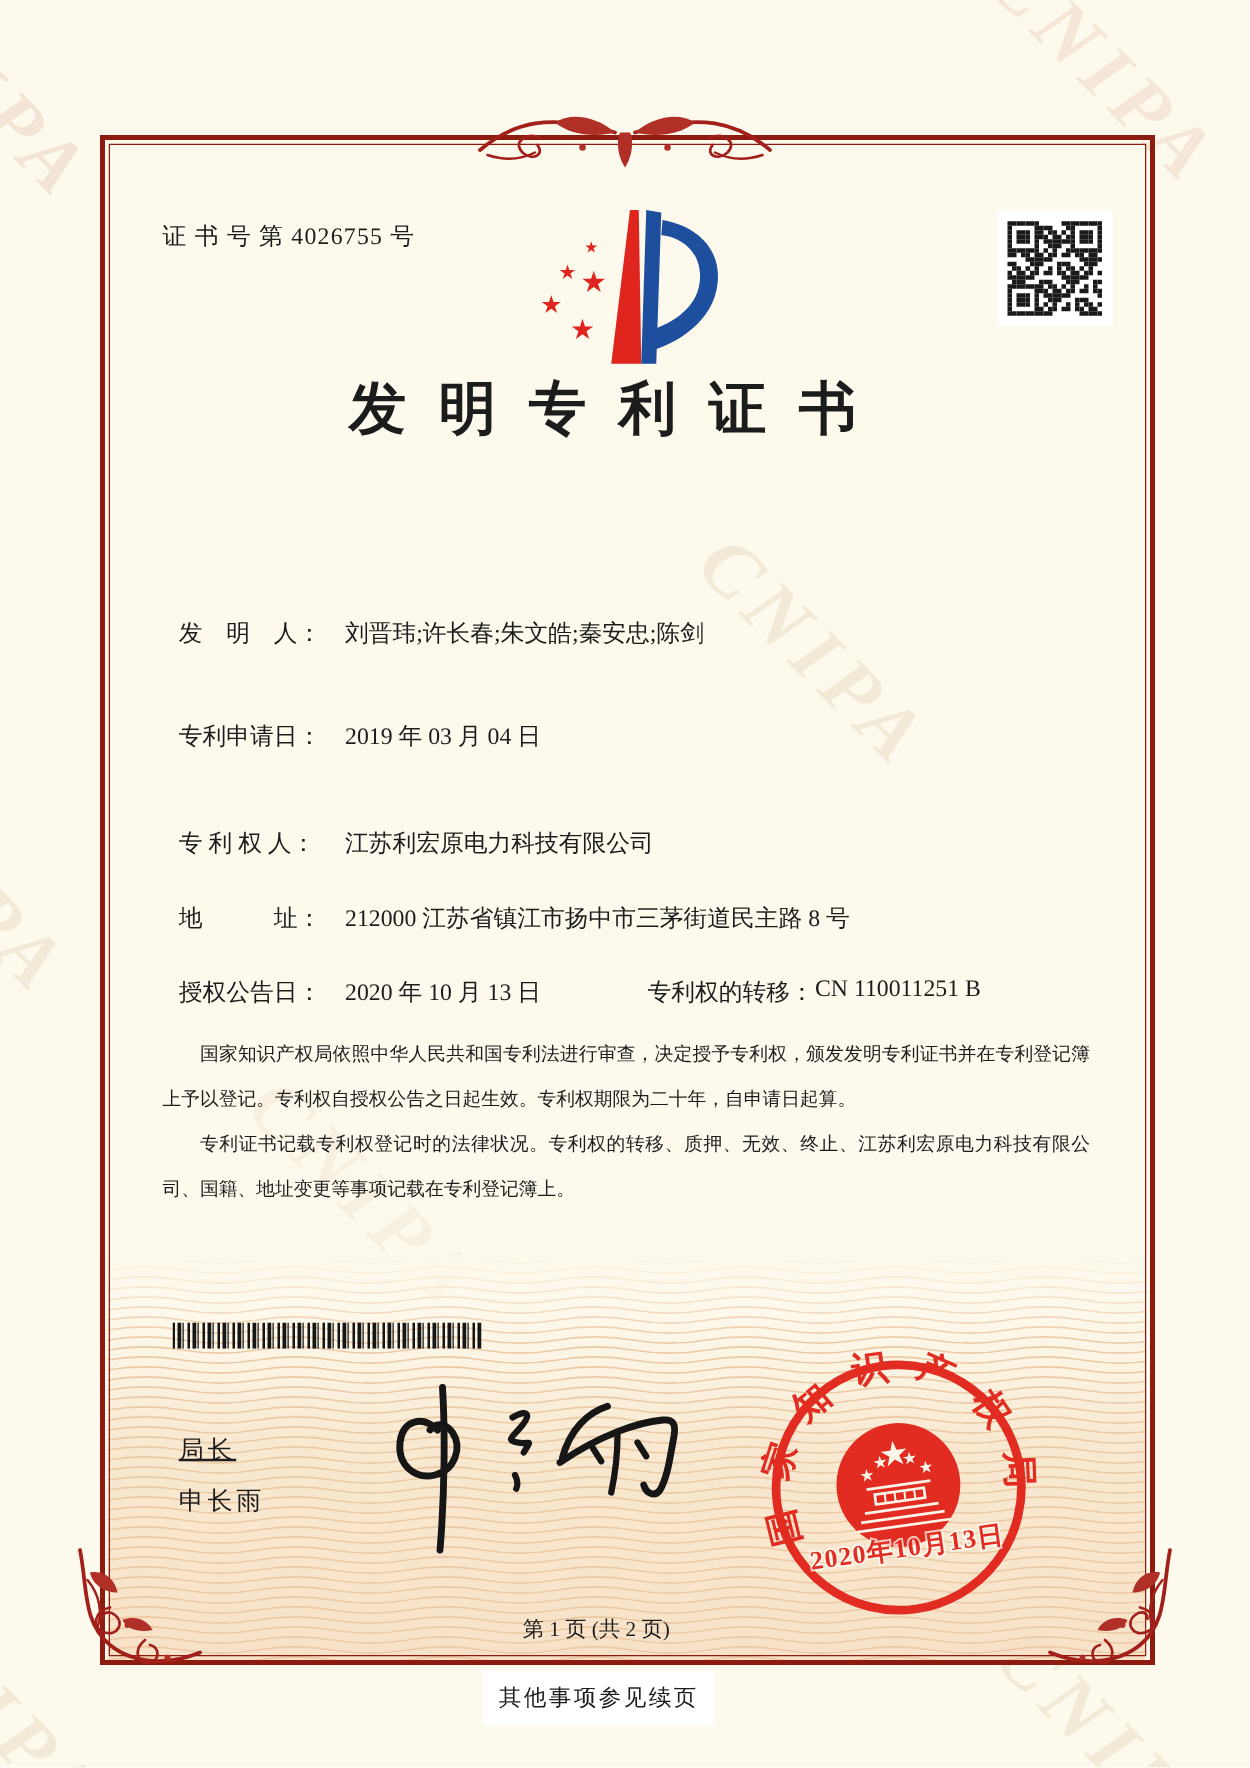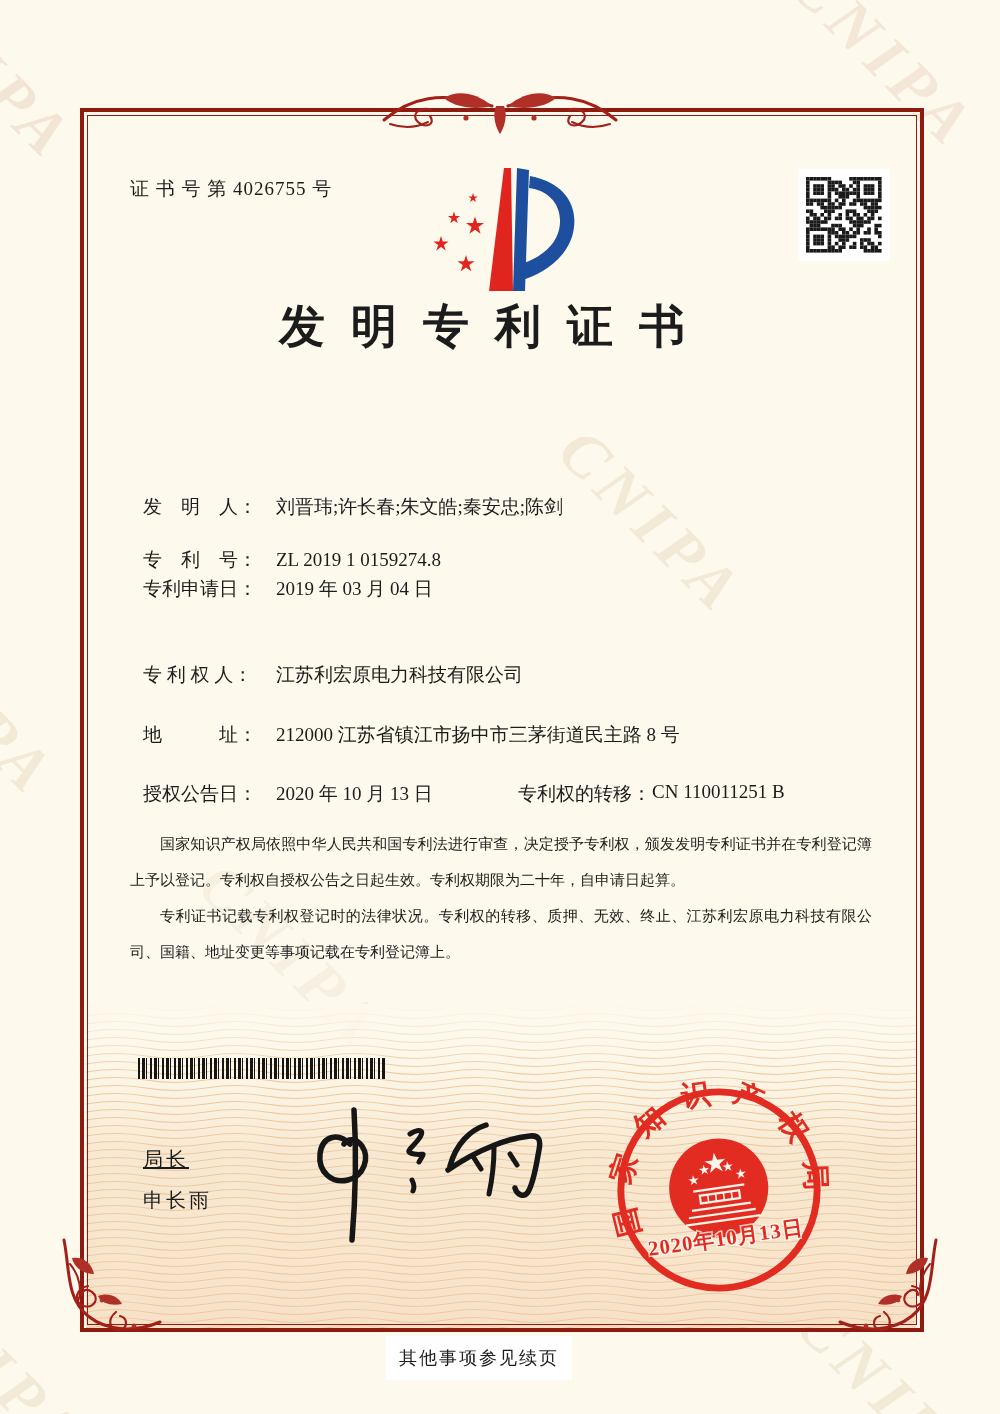--- a/index.html
+++ b/index.html
@@ -438,23 +438,20 @@
       <path d="M92,4 L104,6 L100,127 L88,127 Z"></path>
       <path d="M105,12 C138,18 152,40 149,63 C146,93 116,111 97,116 L99,99 C118,92 134,79 135,59 C136,39 122,26 104,24 Z"></path>
     </g>
   </svg>
 
   <div class="title">发明专利证书</div>
 
   <div class="row" style="top:494px">
     <span class="lab">发　明　人：</span><span class="val">刘晋玮;许长春;朱文皓;秦安忠;陈剑</span>
   </div>
-  <div class="row" style="top:547px">
-    <span class="lab">专　利　号：</span><span class="val">ZL 2019 1 0159274.8</span>
-  </div>
   <div class="row" style="top:576px">
     <span class="lab">专利申请日：</span><span class="val">2019 年 03 月 04 日</span>
   </div>
   <div class="row" style="top:662px">
     <span class="lab">专 利 权 人：</span><span class="val">江苏利宏原电力科技有限公司</span>
   </div>
   <div class="row" style="top:722px">
     <span class="lab">地　　　址：</span><span class="val">212000 江苏省镇江市扬中市三茅街道民主路 8 号</span>
   </div>
 
@@ -572,15 +569,16 @@
           <path d="M-12,3 v8 M-4,3 v8 M4,3 v8 M12,3 v8" stroke-width="1.6"></path>
           <path d="M-30,17 h60"></path>
           <path d="M-34,24 h68"></path>
           <path d="M-38,31 h76"></path>
         </g>
       </g>
       <text class="seal-date" y="56" text-anchor="middle">2020年10月13日</text>
     </svg>
   </div>
 
+  <div class="page-num">第 1 页 (共 2 页)</div>
   <div class="note-box">其他事项参见续页</div>
 
 </div>
 
 </body></html>

